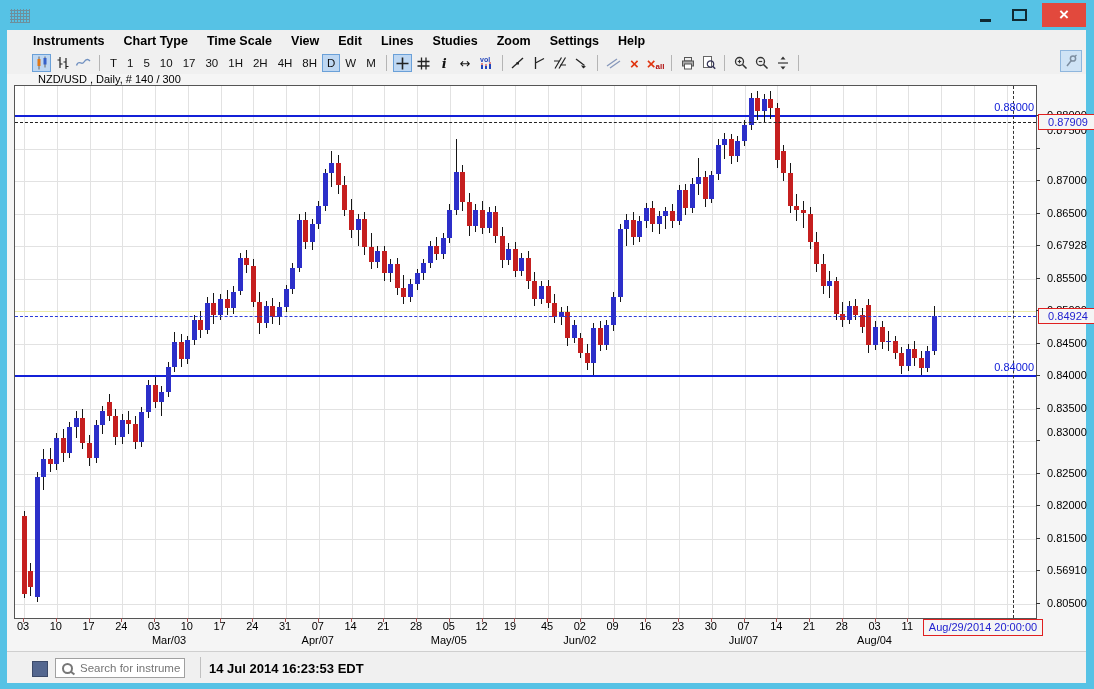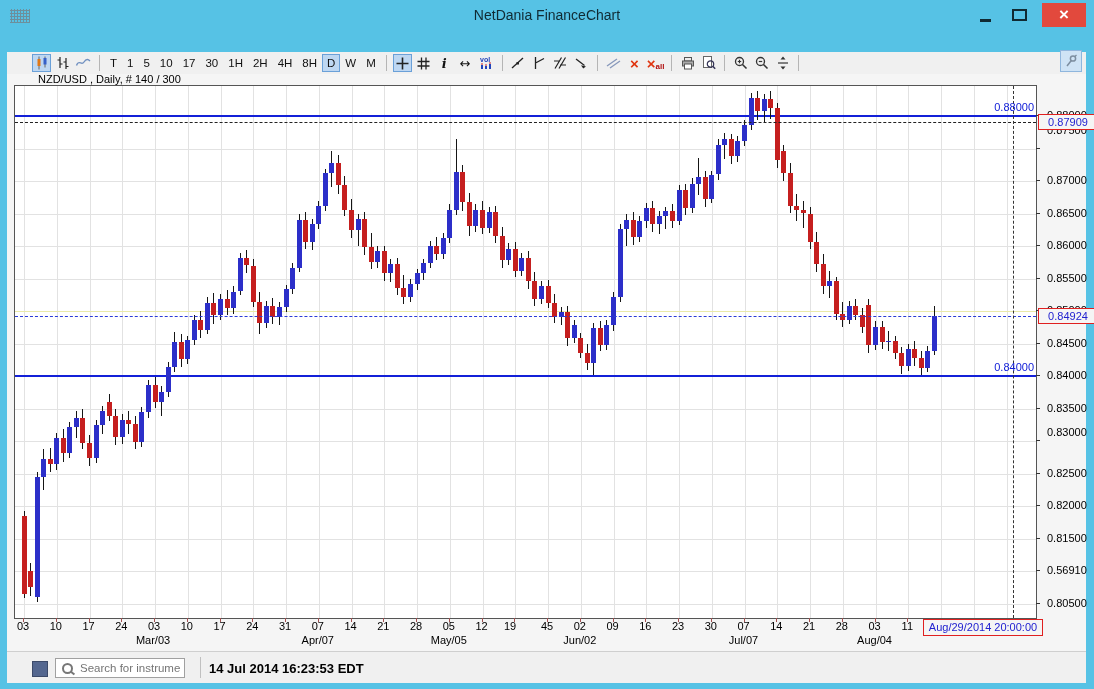--- a/index.html
+++ b/index.html
@@ -85,32 +85,43 @@
   #sb-time{position:absolute;left:202px;top:9px;font-size:13px;font-weight:bold;color:#000;}
   svg{display:block;}
 </style>
 </head>
 <body>
 
 <div id="stage">
 
   <div id="titlebar">
     <span id="app-icon"></span>
-    <span id="win-title">NetDania FinanceChart</span>
     <span id="btn-min" class="win-btn">
         <span class="glyph"></span>
       </span>
     <span id="btn-max" class="win-btn">
         <span class="glyph"></span>
       </span>
     <span id="btn-close" class="win-btn">
         <span>×</span>
       </span>
   </div>
 
+  <div id="menubar">
+      <span class="menu-item">Instruments</span>
+      <span class="menu-item">Chart Type</span>
+      <span class="menu-item">Time Scale</span>
+      <span class="menu-item">View</span>
+      <span class="menu-item">Edit</span>
+      <span class="menu-item">Lines</span>
+      <span class="menu-item">Studies</span>
+      <span class="menu-item">Zoom</span>
+      <span class="menu-item">Settings</span>
+      <span class="menu-item">Help</span>
+    </div>
 
   <div id="toolbar">
     <span class="tb-btn selected">
       <svg width="16" height="16">
         <path d="M5 1.5 V14.5 M11 1.5 V12.5" stroke="#666" stroke-width="1"></path>
         <rect x="3.5" y="4" width="3" height="7" fill="#e07818"></rect>
         <rect x="9.5" y="3" width="3" height="6.5" fill="#3660c8"></rect>
       </svg>
     </span>
     <span class="tb-btn">
@@ -589,21 +600,21 @@
     <div id="yaxis">
         <div class="ytick" style="top:41.0px"></div>
         <div class="ylab" style="top:35.0px">0.88000</div>
         <div class="ytick" style="top:73.5px"></div>
         <div class="ylab" style="top:50px">0.87500</div>
         <div class="ytick" style="top:106.0px"></div>
         <div class="ylab" style="top:100.0px">0.87000</div>
         <div class="ytick" style="top:138.5px"></div>
         <div class="ylab" style="top:132.5px">0.86500</div>
         <div class="ytick" style="top:171.0px"></div>
-        <div class="ylab" style="top:165.0px">0.86000</div>
+        <div class="ylab" style="top:165.0px">0.67928</div>
         <div class="ytick" style="top:203.5px"></div>
         <div class="ylab" style="top:197.5px">0.85500</div>
         <div class="ytick" style="top:236.0px"></div>
         <div class="ylab" style="top:230.0px">0.85000</div>
         <div class="ytick" style="top:268.5px"></div>
         <div class="ylab" style="top:262.5px">0.84500</div>
         <div class="ytick" style="top:301.0px"></div>
         <div class="ylab" style="top:295.0px">0.84000</div>
         <div class="ytick" style="top:333.5px"></div>
         <div class="ylab" style="top:327.5px">0.83500</div>
@@ -624,21 +635,21 @@
         <div class="xtick" style="left:16.0px"></div>
         <div class="xlab" style="left:3.0px">03</div>
         <div class="xtick" style="left:48.8px"></div>
         <div class="xlab" style="left:35.8px">10</div>
         <div class="xtick" style="left:81.5px"></div>
         <div class="xlab" style="left:68.5px">17</div>
         <div class="xtick" style="left:114.3px"></div>
         <div class="xlab" style="left:101.3px">24</div>
         <div class="xtick" style="left:147.0px"></div>
         <div class="xlab" style="left:134.0px">03</div>
-        <div class="xmon" style="left:120px">Mar/03</div>
+        <div class="xmon" style="left:136px">Mar/03</div>
         <div class="xtick" style="left:179.8px"></div>
         <div class="xlab" style="left:166.8px">10</div>
         <div class="xtick" style="left:212.5px"></div>
         <div class="xlab" style="left:199.5px">17</div>
         <div class="xtick" style="left:245.3px"></div>
         <div class="xlab" style="left:232.3px">24</div>
         <div class="xtick" style="left:278.0px"></div>
         <div class="xlab" style="left:265.0px">31</div>
         <div class="xtick" style="left:310.8px"></div>
         <div class="xlab" style="left:297.8px">07</div>

